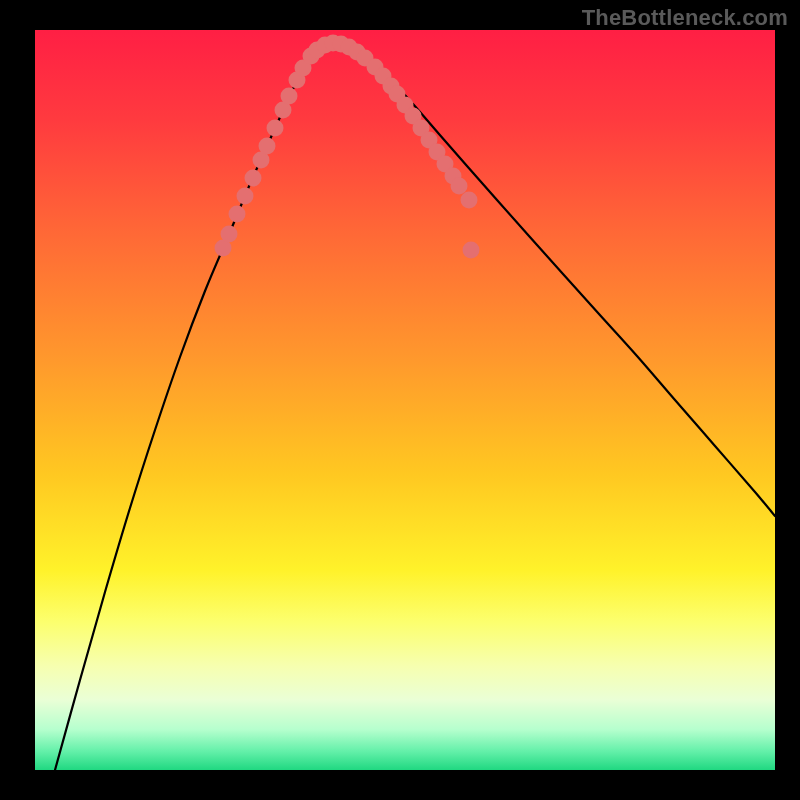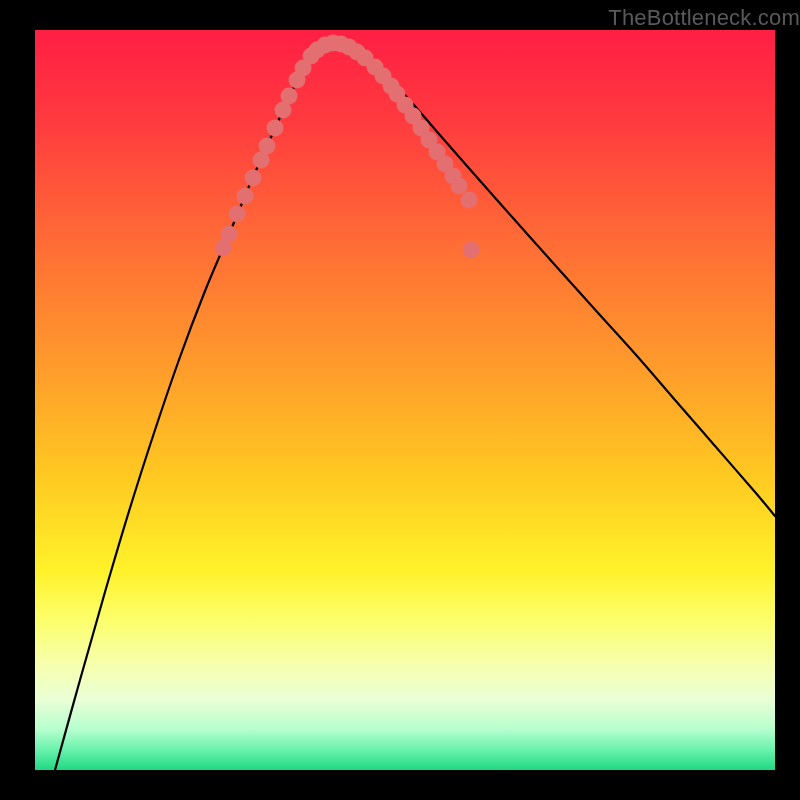--- a/index.html
+++ b/index.html
@@ -30,23 +30,23 @@
   .gradient {
     position: absolute;
     left: 0;
     top: 0;
     width: 100%;
     height: 100%;
   }
   .watermark {
     position: absolute;
     top: 5px;
-    right: 0;
+    right: 12px;
     font-size: 22px;
-    font-weight: 400;
+    font-weight: 700;
     color: #5a5a5a;
     letter-spacing: 0.2px;
   }
   svg.curve {
     position: absolute;
     left: 0;
     top: 0;
     width: 100%;
     height: 100%;
   }

